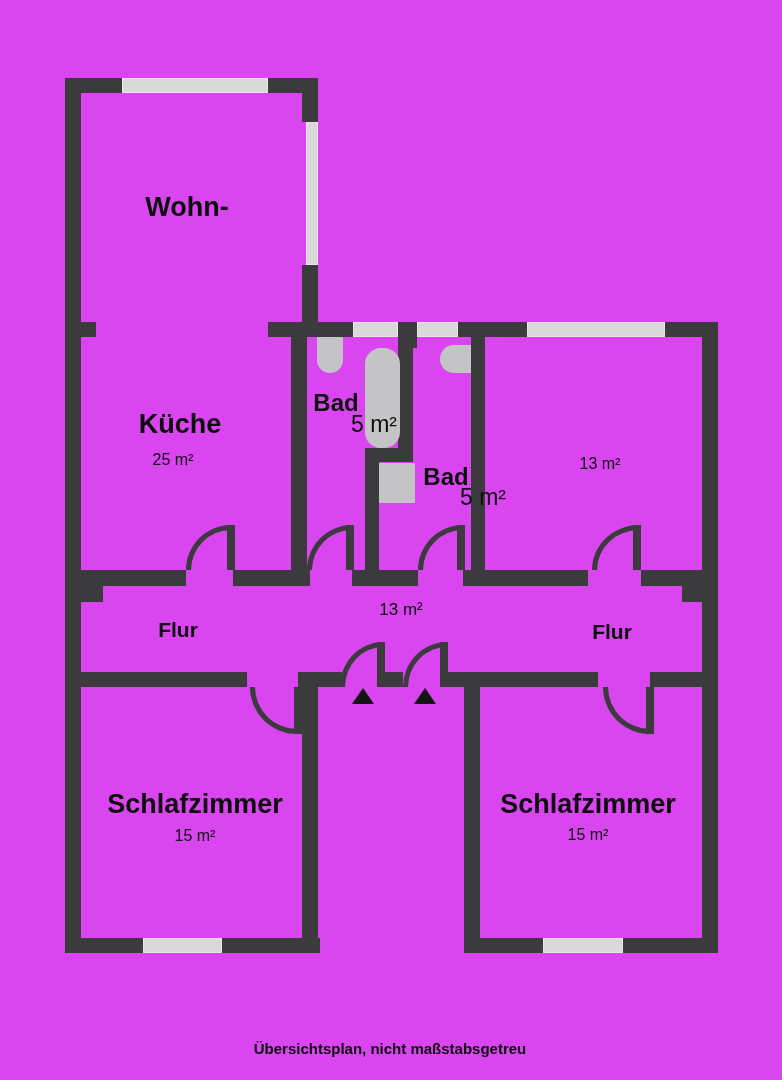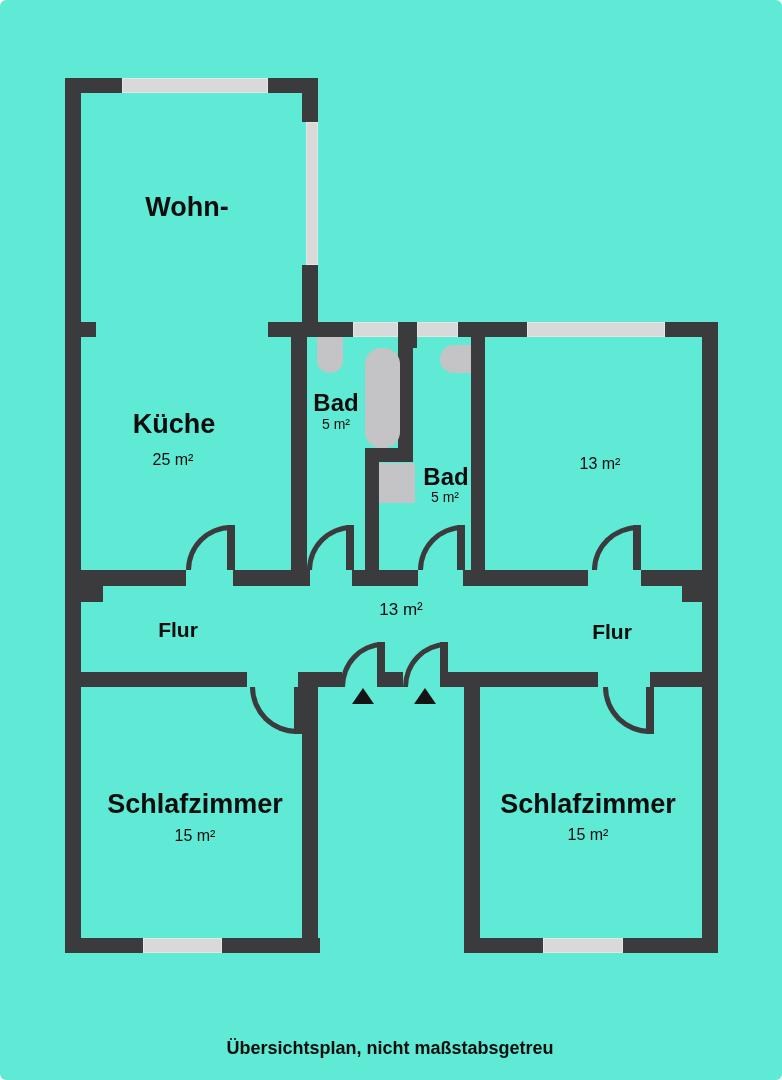--- a/index.html
+++ b/index.html
@@ -1,35 +1,35 @@
 <!DOCTYPE html>
 <html><head>
 <meta charset="utf-8">
 <style>
   html,body{margin:0;padding:0;background:#ffffff;}
   .canvas{
-    position:relative;width:782px;height:1080px;background:#5eead4;
-    font-family:"Liberation Sans","DejaVu Sans",sans-serif;overflow:hidden;border-radius:6px;
+    position:relative;width:782px;height:1080px;background:#d946ef;
+    font-family:"Liberation Sans","DejaVu Sans",sans-serif;overflow:hidden;
   }
   .wall{position:absolute;background:#3b3b3d;}
   .window{position:absolute;background:#d9d9d9;box-shadow:inset 0 0 0 1px #e6e6e6;}
   .fixture{position:absolute;background:#c4c4c6;}
   .arc{position:absolute;box-sizing:border-box;}
   .arc.up{border-top:5px solid #3b3b3d;border-left:5px solid #3b3b3d;border-top-left-radius:100% 100%;}
   .arc.down{border-bottom:5px solid #3b3b3d;border-left:5px solid #3b3b3d;border-bottom-left-radius:100% 100%;}
   .leaf{position:absolute;background:#3b3b3d;}
   .tri{position:absolute;width:0;height:0;border-left:11px solid transparent;border-right:11px solid transparent;border-bottom:16px solid #141414;}
   .lbl{position:absolute;transform:translate(-50%,-50%);white-space:nowrap;color:#0d0d0d;text-align:center;}
   .room-name{font-size:27px;font-weight:bold;}
   .room-area{font-size:16px;font-weight:normal;}
   .bad-name{font-size:24px;font-weight:bold;}
-  .bad-area{font-size:14px;font-weight:normal;}
+  .bad-area{font-size:23px;font-weight:normal;margin-left:38px;}
   .flur-name{font-size:21px;font-weight:bold;}
   .flur-area{font-size:17px;font-weight:normal;}
-  .caption{font-size:18px;font-weight:bold;}
+  .caption{font-size:15px;font-weight:bold;}
 </style>
 </head>
 <body>
 
 <div class="canvas">
 
   <div class="wall" style="left:65px;top:78px;width:16px;height:875px;"></div>
   <div class="wall" style="left:65px;top:78px;width:57px;height:15px;"></div>
   <div class="window" style="left:122px;top:78px;width:146px;height:15px;"></div>
   <div class="wall" style="left:268px;top:78px;width:50px;height:15px;"></div>
@@ -99,21 +99,21 @@
   <div class="arc down" style="left:250px;top:687px;width:47px;height:47px;"></div>
   <div class="leaf" style="left:294px;top:687px;width:8px;height:47px;"></div>
   <div class="arc down" style="left:603px;top:687px;width:47px;height:47px;"></div>
   <div class="leaf" style="left:646px;top:687px;width:8px;height:47px;"></div>
 
   <div class="tri" style="left:352px;top:688px;"></div>
   <div class="tri" style="left:414px;top:688px;"></div>
 
   <div class="lbl room-name" style="left:187px;top:207px;">Wohn-</div>
 
-  <div class="lbl room-name" style="left:174px;top:424px;">Küche</div>
+  <div class="lbl room-name" style="left:180px;top:424px;">Küche</div>
   <div class="lbl room-area" style="left:173px;top:460px;">25 m²</div>
 
   <div class="lbl bad-name" style="left:336px;top:403px;">Bad</div>
   <div class="lbl bad-area" style="left:336px;top:424px;">5 m²</div>
 
   <div class="lbl bad-name" style="left:446px;top:477px;">Bad</div>
   <div class="lbl bad-area" style="left:445px;top:497px;">5 m²</div>
 
   <div class="lbl room-area" style="left:600px;top:464px;">13 m²</div>
 

